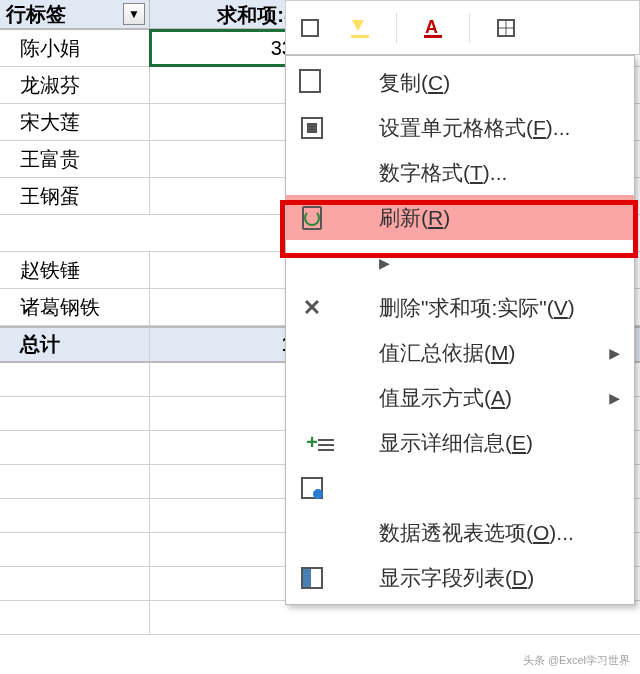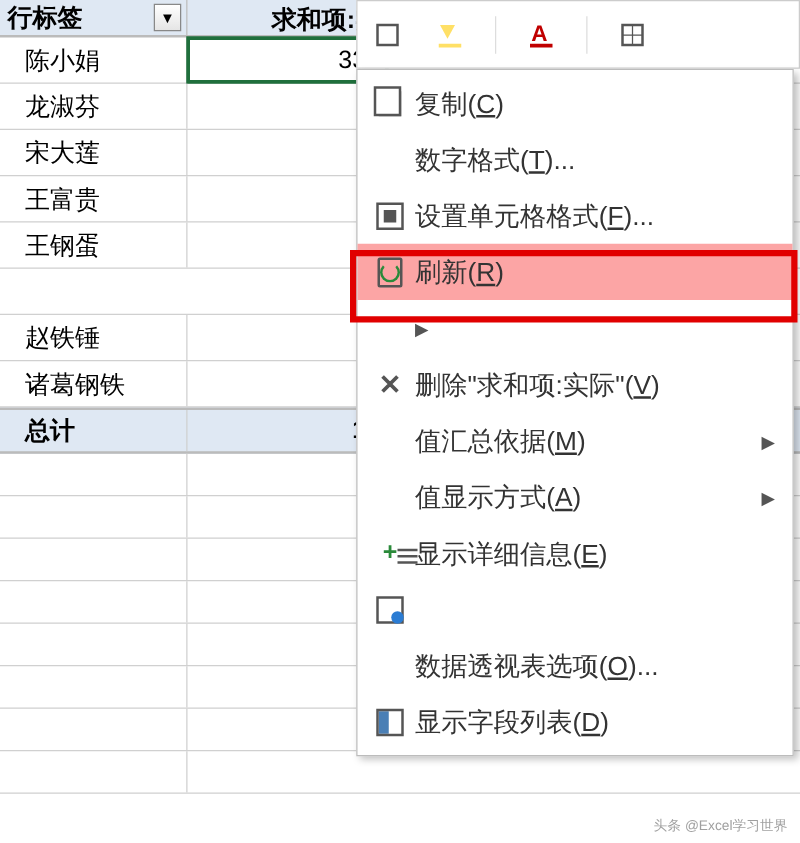--- a/index.html
+++ b/index.html
@@ -108,20 +108,21 @@
     padding: 4px 0;
   }
   .menu-item {
     display: flex;
     align-items: center;
     height: 45px;
     padding: 0 14px 0 6px;
     font-size: 21px;
     color: #333;
     position: relative;
+    gap: 47px;
   }
   .menu-icon {
     width: 40px;
     display: flex;
     justify-content: center;
     align-items: center;
   }
   .menu-label { flex: 1; }
   .menu-label u { text-decoration: underline; }
   .menu-arrow {
@@ -285,28 +286,28 @@
 </div>
 
 <div class="context-menu">
   <div class="menu-item">
     <div class="menu-icon">
         <div class="ic-copy"></div>
       </div>
     <div class="menu-label">复制(<u>C</u>)</div>
   </div>
   <div class="menu-item">
+    <div class="menu-icon">
+        <div class="ic-format"></div>
+      </div>
+    <div class="menu-label">设置单元格格式(<u>F</u>)...</div>
+  </div>
+  <div class="menu-item">
     <div class="menu-icon"></div>
     <div class="menu-label">数字格式(<u>T</u>)...</div>
-  </div>
-  <div class="menu-item">
-    <div class="menu-icon">
-        <div class="ic-format"></div>
-      </div>
-    <div class="menu-label">设置单元格格式(<u>F</u>)...</div>
   </div>
   <div class="menu-item highlight">
     <div class="menu-icon">
         <div class="ic-refresh"></div>
       </div>
     <div class="menu-label">刷新(<u>R</u>)</div>
   </div>
   <div class="menu-item">
     <div class="menu-icon"></div>
     <div class="menu-arrow">▶</div>

